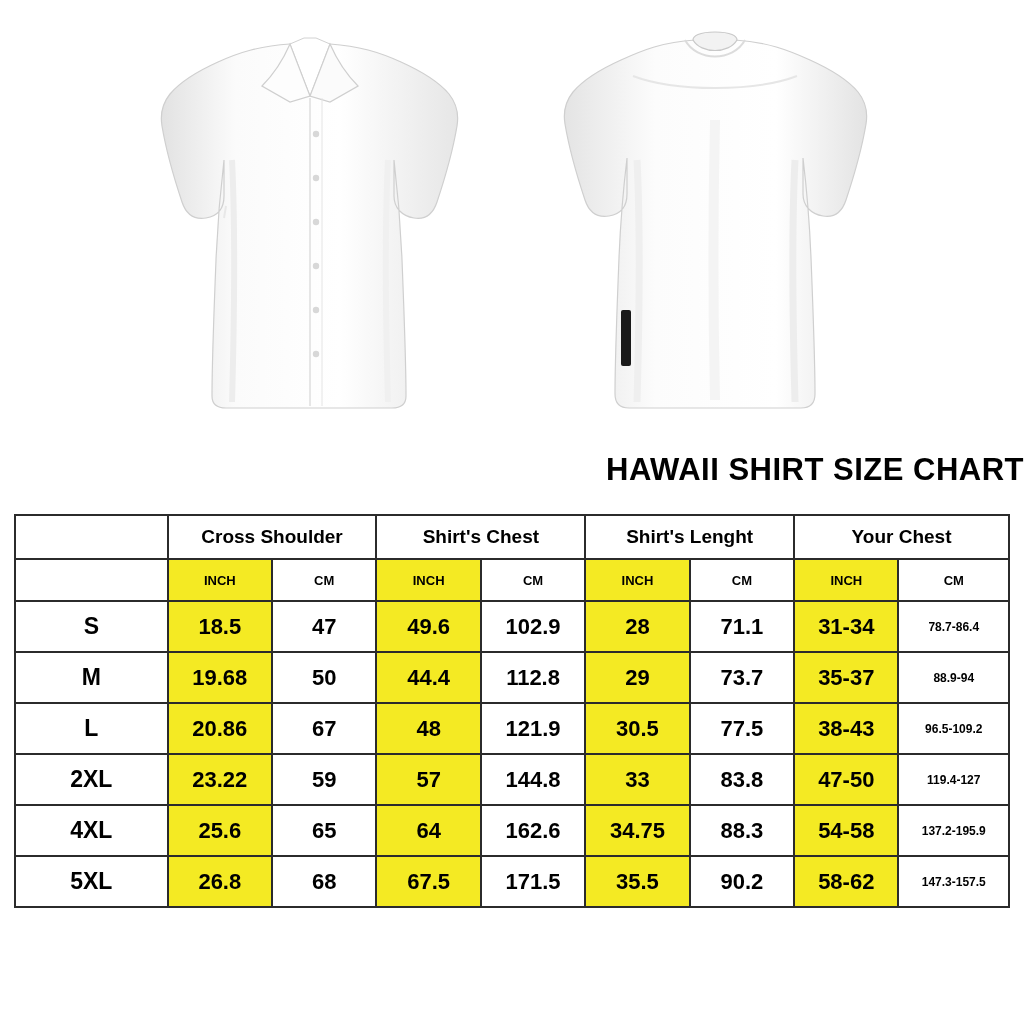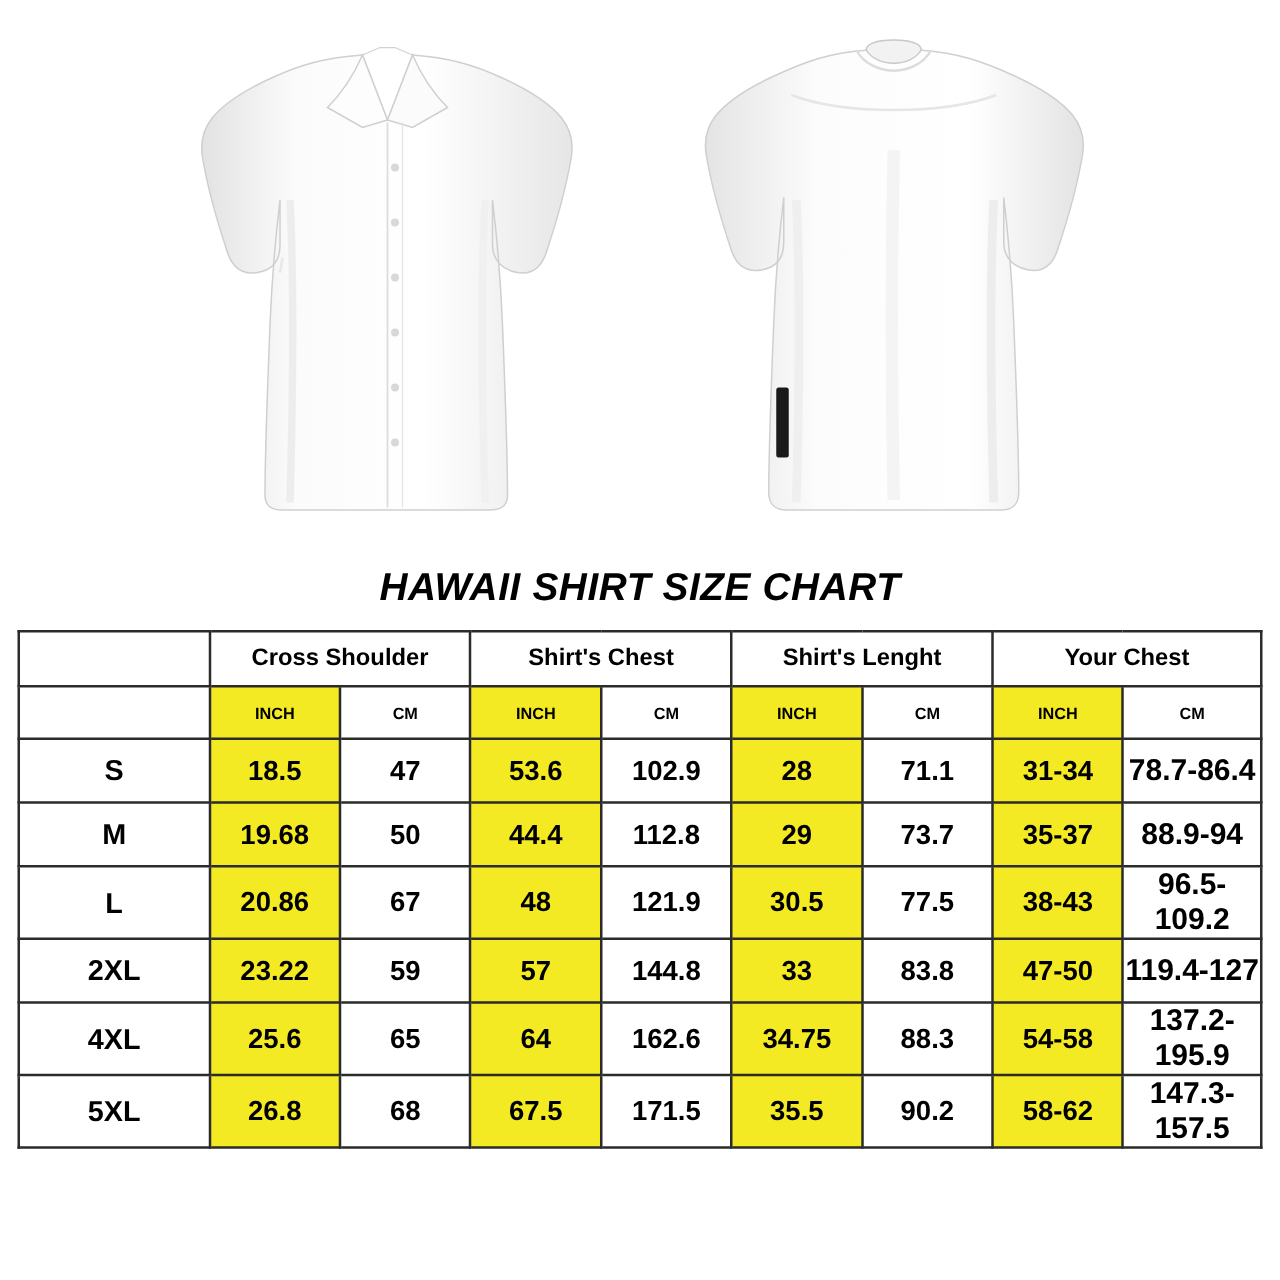--- a/index.html
+++ b/index.html
@@ -29,28 +29,27 @@
   }
   .shirt {
     position: absolute;
     top: 10px;
   }
   .shirt-front { left: 140px; width: 340px; height: 430px; }
   .shirt-back  { left: 545px; width: 340px; height: 430px; }
 
   
   .chart-title {
-    text-align: center;
+    text-align: right;
     font-size: 31px;
     font-weight: bold;
     letter-spacing: 0.5px;
     margin: 0;
-    padding: 0 0 16px 0;
+    padding: 0 0 26px 0;
     font-family: "Liberation Sans", sans-serif;
-    font-style: italic;
   }
 
   
   .table-wrap {
     padding: 0 14px;
   }
   table.size-chart {
     border-collapse: collapse;
     width: 996px;
     table-layout: fixed;
@@ -93,21 +92,21 @@
   tbody tr {
     height: 51px;
   }
   td.size-label {
     font-size: 23px;
   }
   td.val {
     font-size: 22px;
   }
   td.val.small {
-    font-size: 24px;
+    font-size: 12px;
   }
 </style>
 </head>
 <body>
 
 <div class="page">
 
   <div class="shirts">
 
     <svg class="shirt shirt-front" viewBox="0 0 340 430">
@@ -216,21 +215,21 @@
           <th>CM</th>
           <th class="yellow">INCH</th>
           <th>CM</th>
         </tr>
       </thead>
       <tbody>
         <tr>
           <td class="size-label">S</td>
           <td class="val yellow">18.5</td>
           <td class="val">47</td>
-          <td class="val yellow">53.6</td>
+          <td class="val yellow">49.6</td>
           <td class="val">102.9</td>
           <td class="val yellow">28</td>
           <td class="val">71.1</td>
           <td class="val yellow">31-34</td>
           <td class="val small">78.7-86.4</td>
         </tr>
         <tr>
           <td class="size-label">M</td>
           <td class="val yellow">19.68</td>
           <td class="val">50</td>

